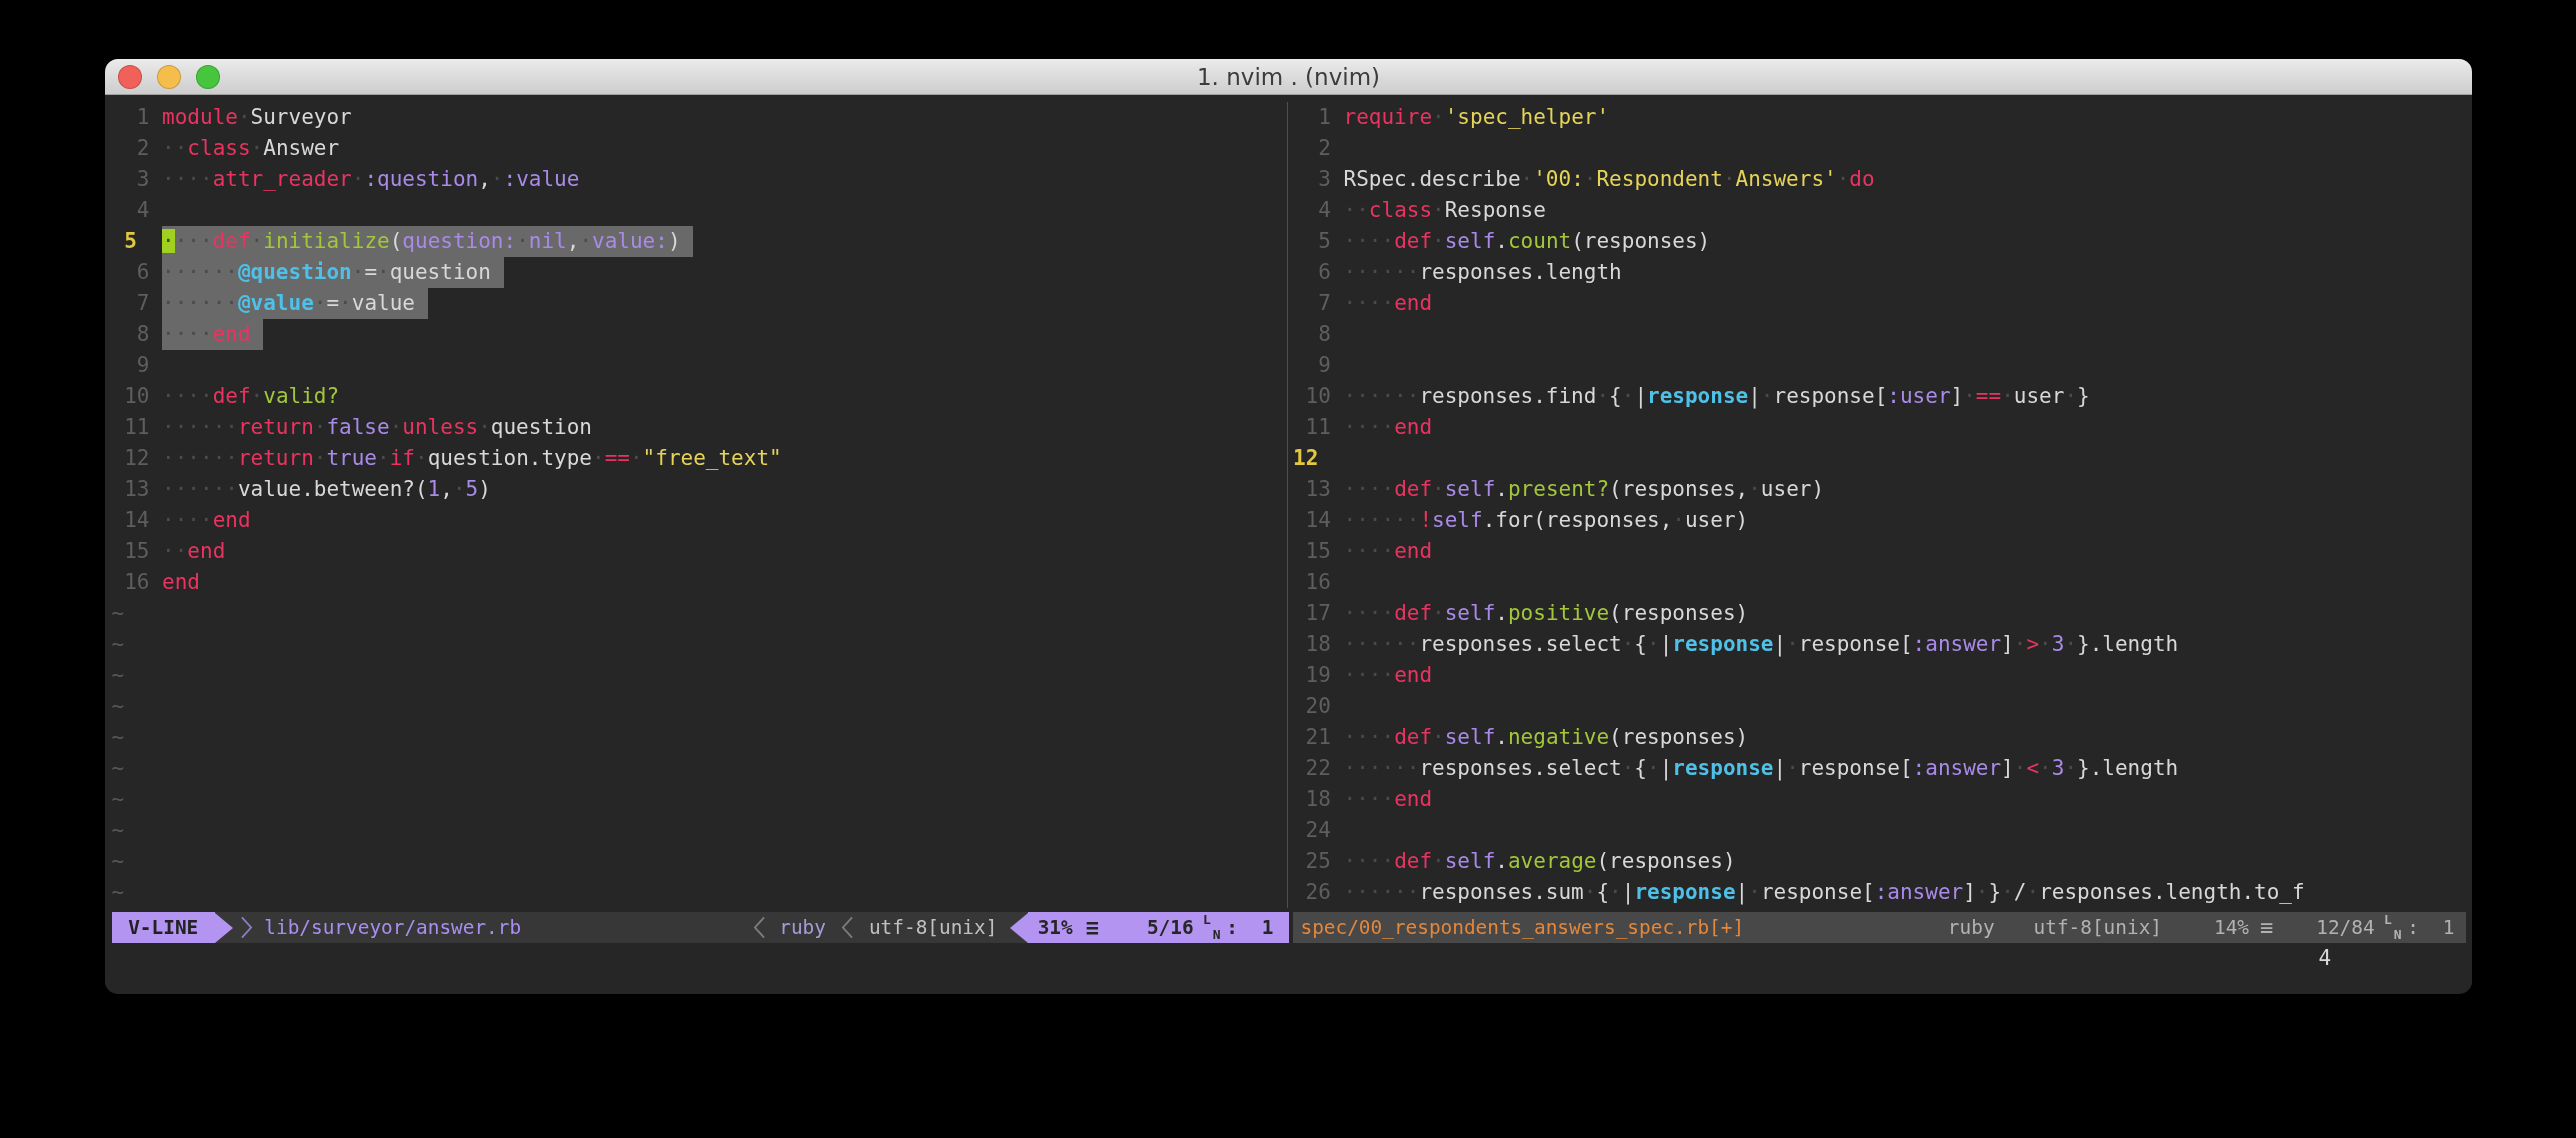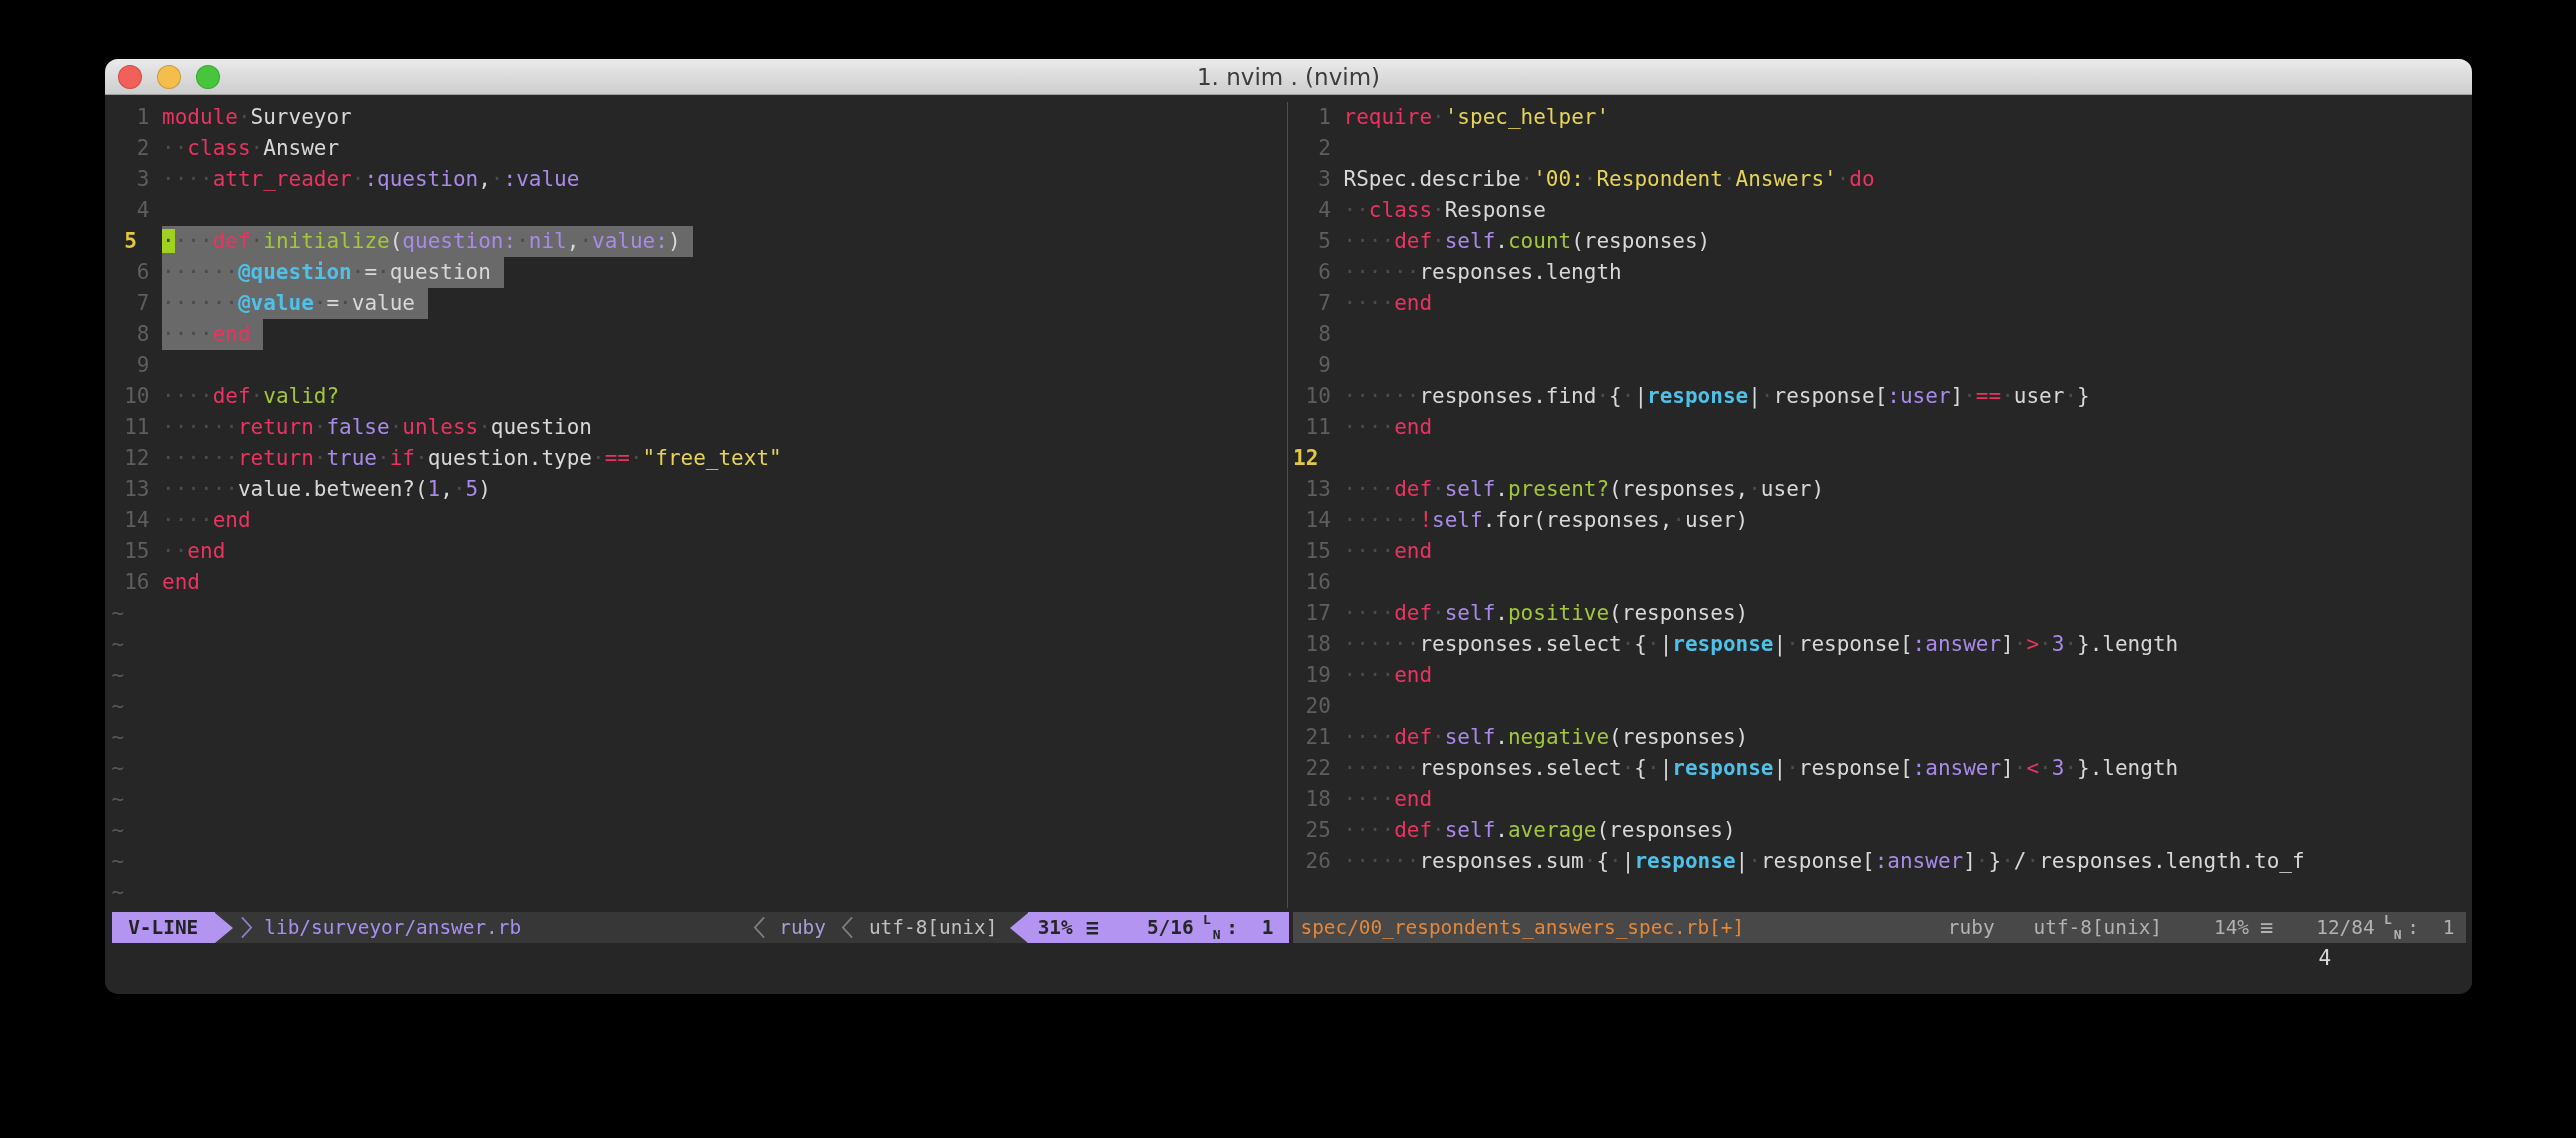--- a/index.html
+++ b/index.html
@@ -142,20 +142,21 @@
           <div class="row"><span class="num">14</span><span class="content"><span class="tk tk-w"><span class="sp">······</span></span><span class="tk tk-o">!</span><span class="tk tk-s">self</span><span class="tk tk-w">.for(responses,<span class="sp">·</span>user)</span></span></div>
           <div class="row"><span class="num">15</span><span class="content"><span class="tk tk-w"><span class="sp">····</span></span><span class="tk tk-k">end</span></span></div>
           <div class="row"><span class="num">16</span><span class="content"></span></div>
           <div class="row"><span class="num">17</span><span class="content"><span class="tk tk-w"><span class="sp">····</span></span><span class="tk tk-k">def</span><span class="tk tk-w"><span class="sp">·</span></span><span class="tk tk-s">self</span><span class="tk tk-w">.</span><span class="tk tk-f">positive</span><span class="tk tk-w">(responses)</span></span></div>
           <div class="row"><span class="num">18</span><span class="content"><span class="tk tk-w"><span class="sp">······</span>responses.select<span class="sp">·</span>{<span class="sp">·</span>|</span><span class="tk tk-i">response</span><span class="tk tk-w">|<span class="sp">·</span>response[</span><span class="tk tk-s">:answer</span><span class="tk tk-w">]<span class="sp">·</span></span><span class="tk tk-o">&gt;</span><span class="tk tk-w"><span class="sp">·</span></span><span class="tk tk-s">3</span><span class="tk tk-w"><span class="sp">·</span>}.length</span></span></div>
           <div class="row"><span class="num">19</span><span class="content"><span class="tk tk-w"><span class="sp">····</span></span><span class="tk tk-k">end</span></span></div>
           <div class="row"><span class="num">20</span><span class="content"></span></div>
           <div class="row"><span class="num">21</span><span class="content"><span class="tk tk-w"><span class="sp">····</span></span><span class="tk tk-k">def</span><span class="tk tk-w"><span class="sp">·</span></span><span class="tk tk-s">self</span><span class="tk tk-w">.</span><span class="tk tk-f">negative</span><span class="tk tk-w">(responses)</span></span></div>
           <div class="row"><span class="num">22</span><span class="content"><span class="tk tk-w"><span class="sp">······</span>responses.select<span class="sp">·</span>{<span class="sp">·</span>|</span><span class="tk tk-i">response</span><span class="tk tk-w">|<span class="sp">·</span>response[</span><span class="tk tk-s">:answer</span><span class="tk tk-w">]<span class="sp">·</span></span><span class="tk tk-o">&lt;</span><span class="tk tk-w"><span class="sp">·</span></span><span class="tk tk-s">3</span><span class="tk tk-w"><span class="sp">·</span>}.length</span></span></div>
           <div class="row"><span class="num">18</span><span class="content"><span class="tk tk-w"><span class="sp">····</span></span><span class="tk tk-k">end</span></span></div>
+          <div class="row"><span class="num">24</span><span class="content"></span></div>
           <div class="row"><span class="num">25</span><span class="content"><span class="tk tk-w"><span class="sp">····</span></span><span class="tk tk-k">def</span><span class="tk tk-w"><span class="sp">·</span></span><span class="tk tk-s">self</span><span class="tk tk-w">.</span><span class="tk tk-f">average</span><span class="tk tk-w">(responses)</span></span></div>
           <div class="row"><span class="num">26</span><span class="content"><span class="tk tk-w"><span class="sp">······</span>responses.sum<span class="sp">·</span>{<span class="sp">·</span>|</span><span class="tk tk-i">response</span><span class="tk tk-w">|<span class="sp">·</span>response[</span><span class="tk tk-s">:answer</span><span class="tk tk-w">]<span class="sp">·</span>}<span class="sp">·</span>/<span class="sp">·</span>responses.length.to_f</span></span></div>
         </div>
     </div>
 
     <div class="statusrow">
       <div class="status status-left">
         <span class="seg-mode">V-LINE</span>
         <span class="tri-r"></span>
         <svg class="thin-sep" width="13" height="31" style="margin-left:7.4px" viewBox="0 0 14 34">

